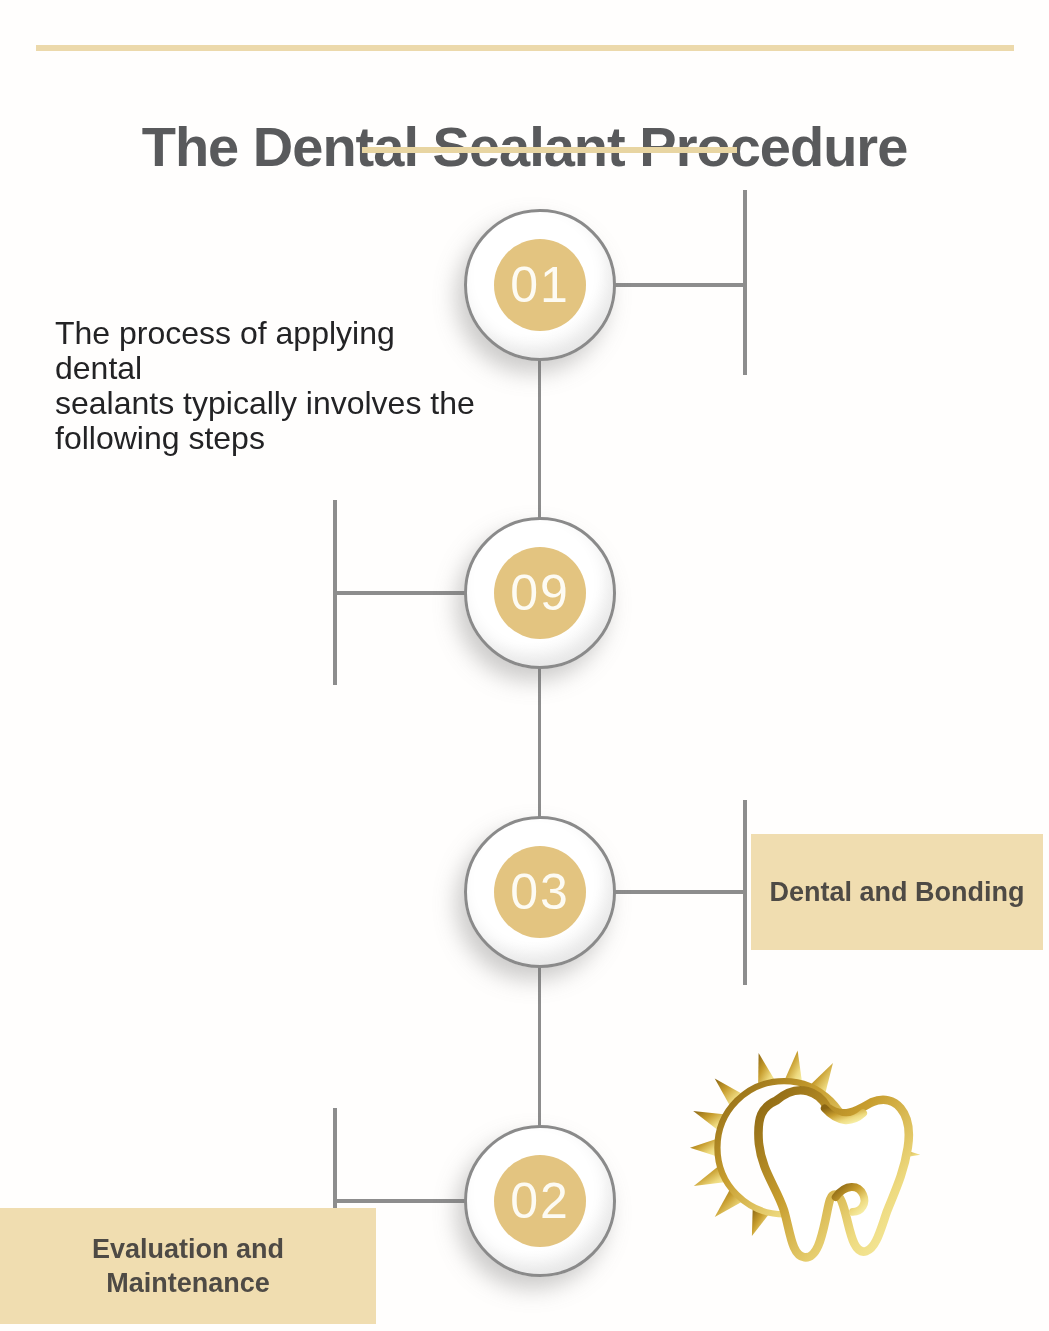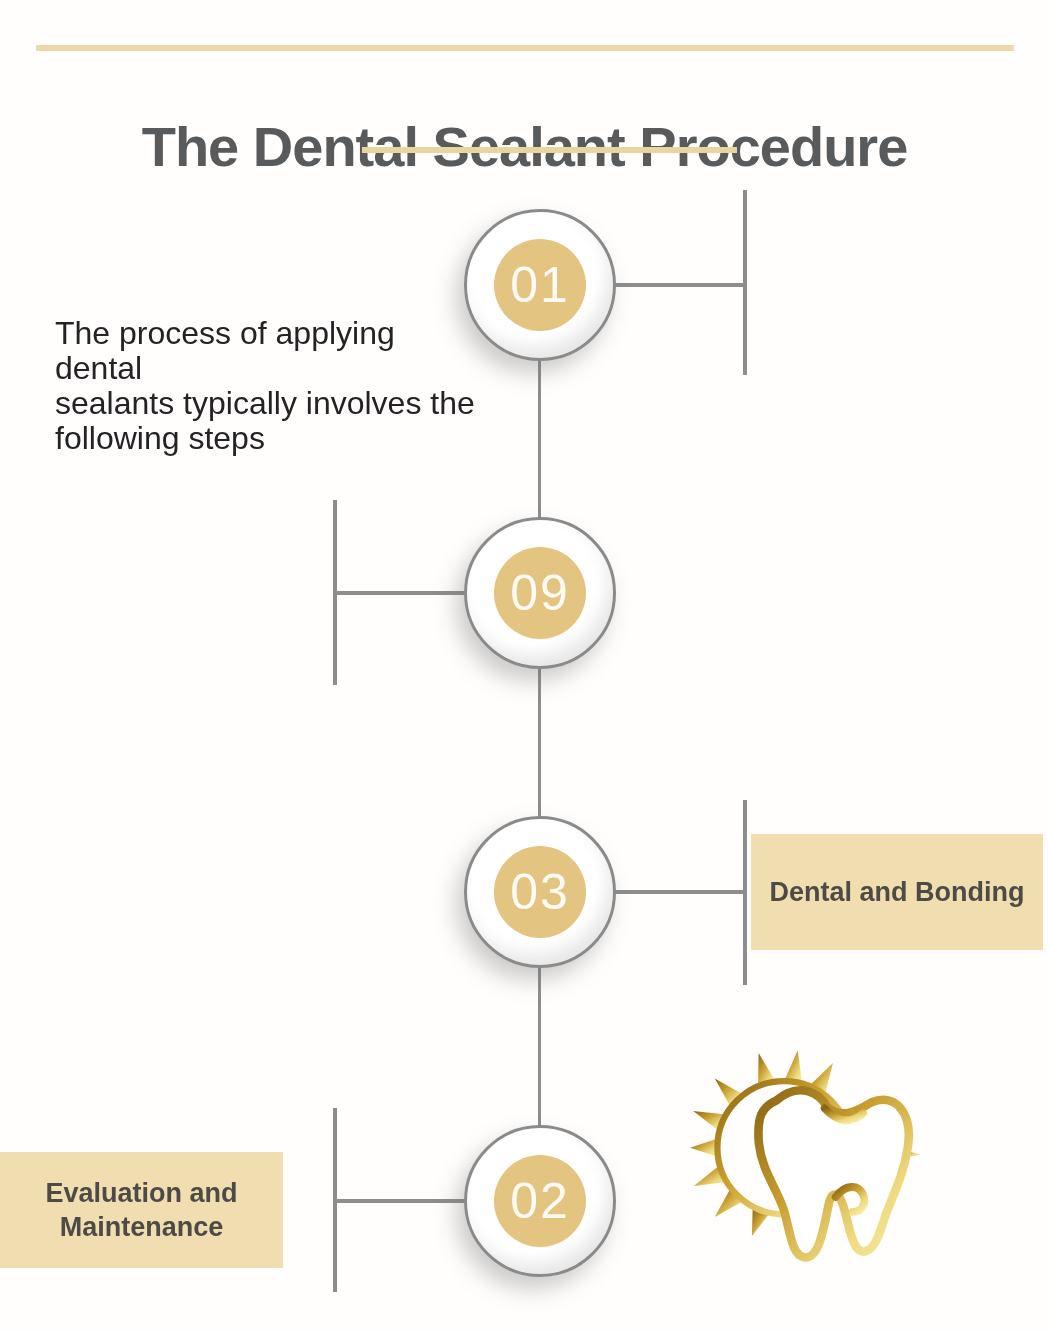--- a/index.html
+++ b/index.html
@@ -61,21 +61,21 @@
   #box-2{left:0;top:535px;width:328px;}
   
   #hline-3{left:612px;top:890px;width:133px;}
   #vbar-3{left:743px;top:800px;height:185px;}
   #circle-3{left:464px;top:816px;}
   #box-3{left:751px;top:834px;width:292px;}
   
   #hline-4{left:337px;top:1199px;width:130px;}
   #vbar-4{left:333px;top:1108px;height:184px;}
   #circle-4{left:464px;top:1125px;}
-  #box-4{left:0;top:1152px;width:283px;}
+  #box-4{left:0;top:1208px;width:376px;}
   #logo{position:absolute;left:690px;top:1038px;width:235px;height:235px;}
 </style>
 </head>
 <body>
 
 <div id="canvas">
 
   <div id="top-rule" class="rule"></div>
 
   <h1 id="title">The Dental Sealant Procedure</h1>

